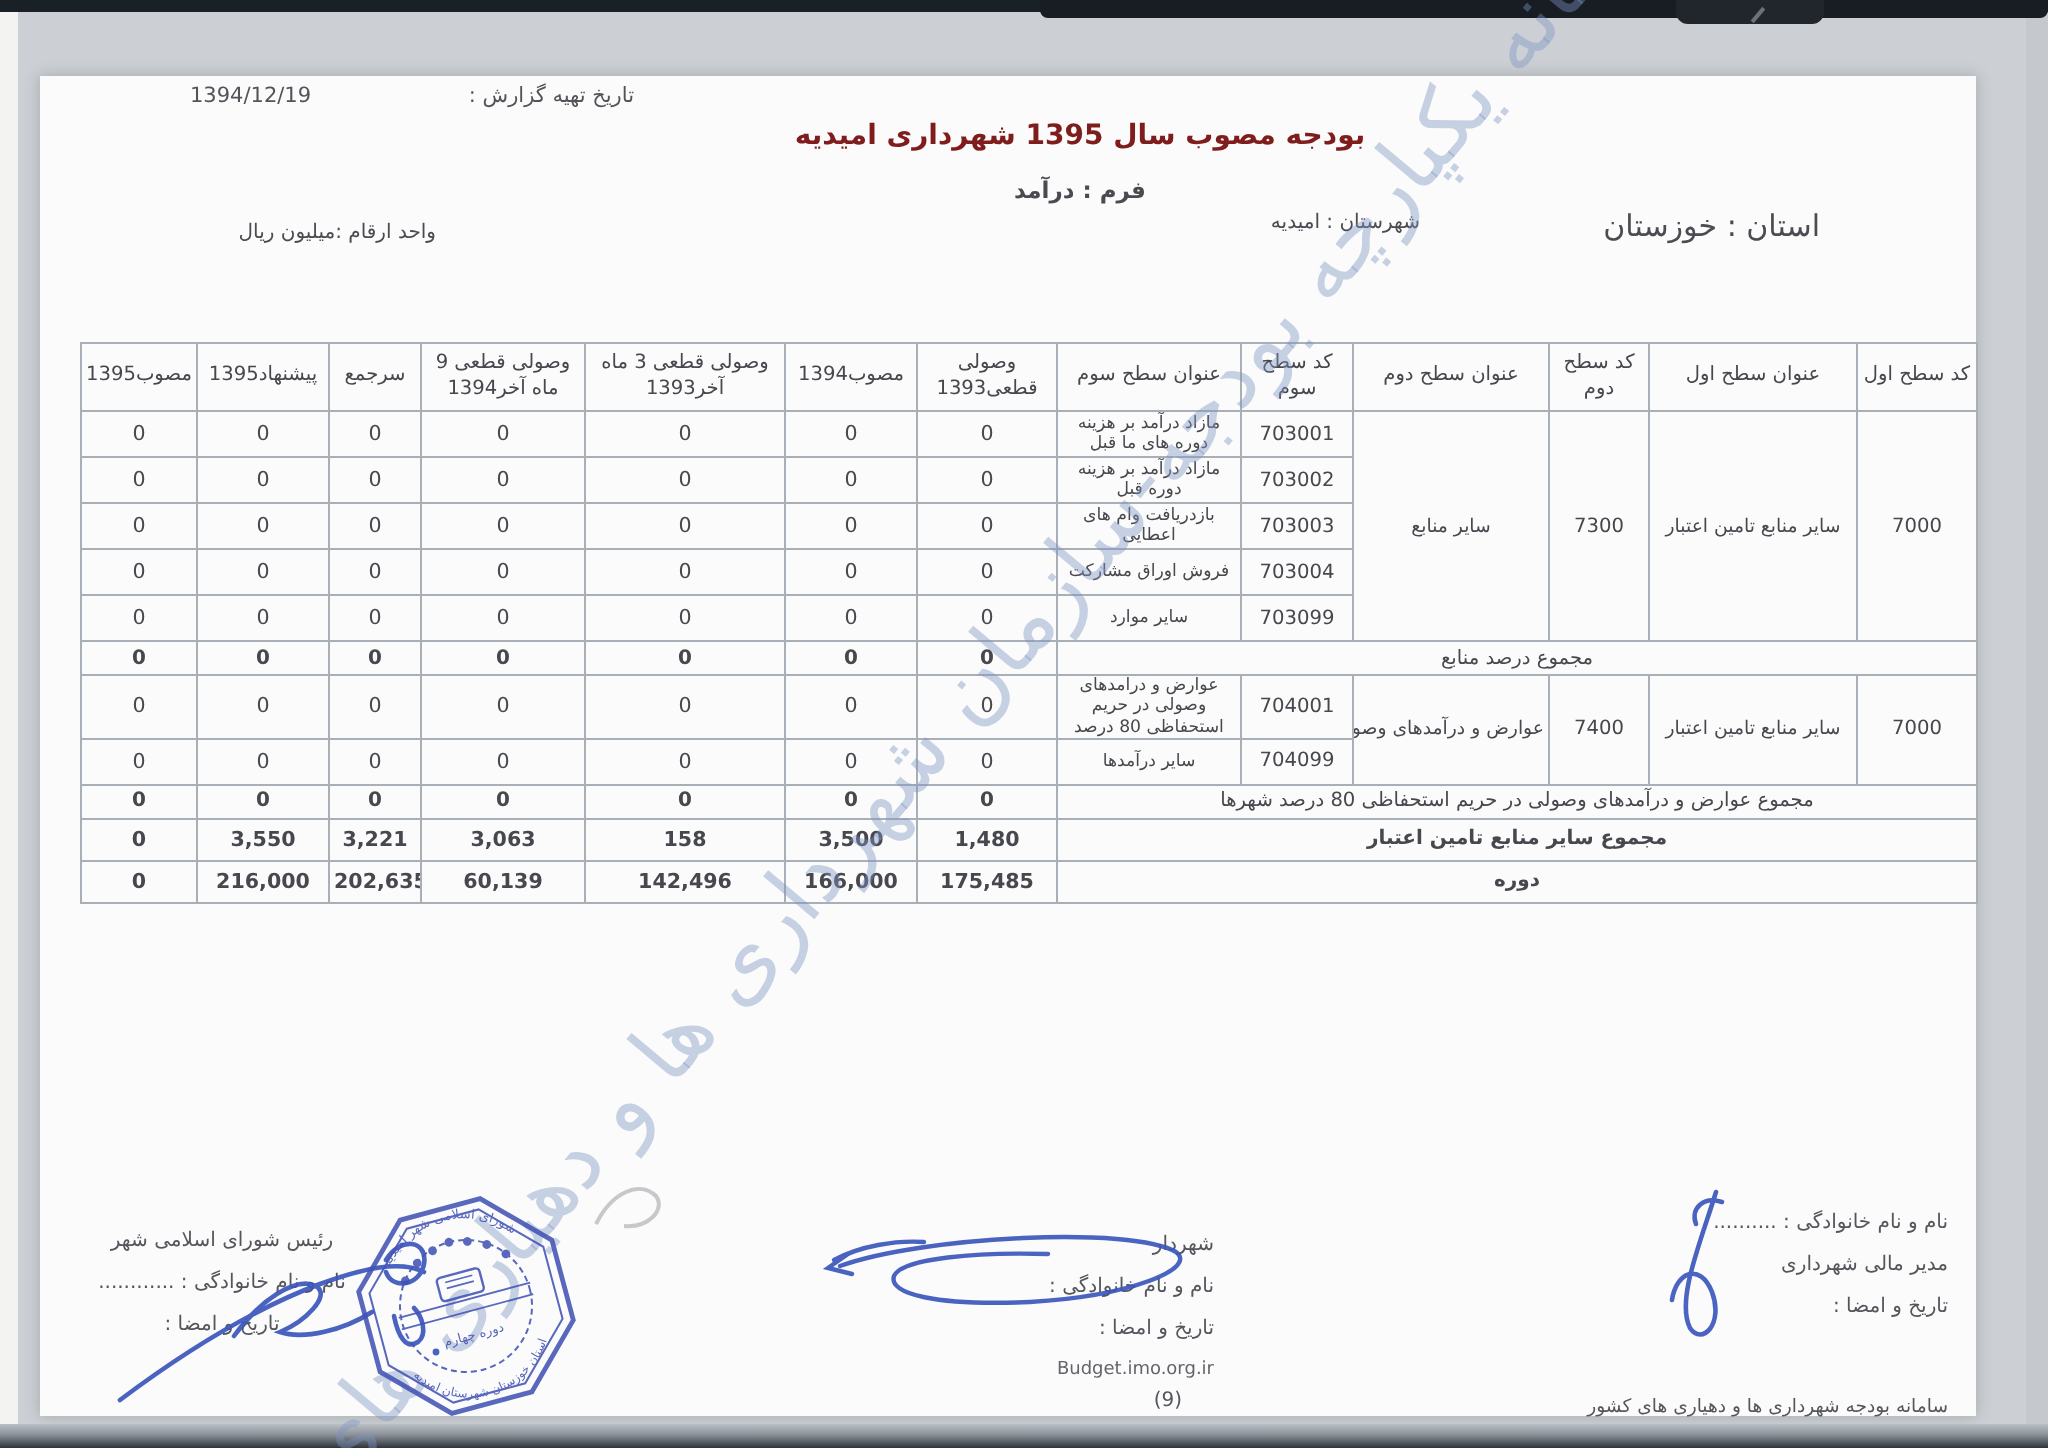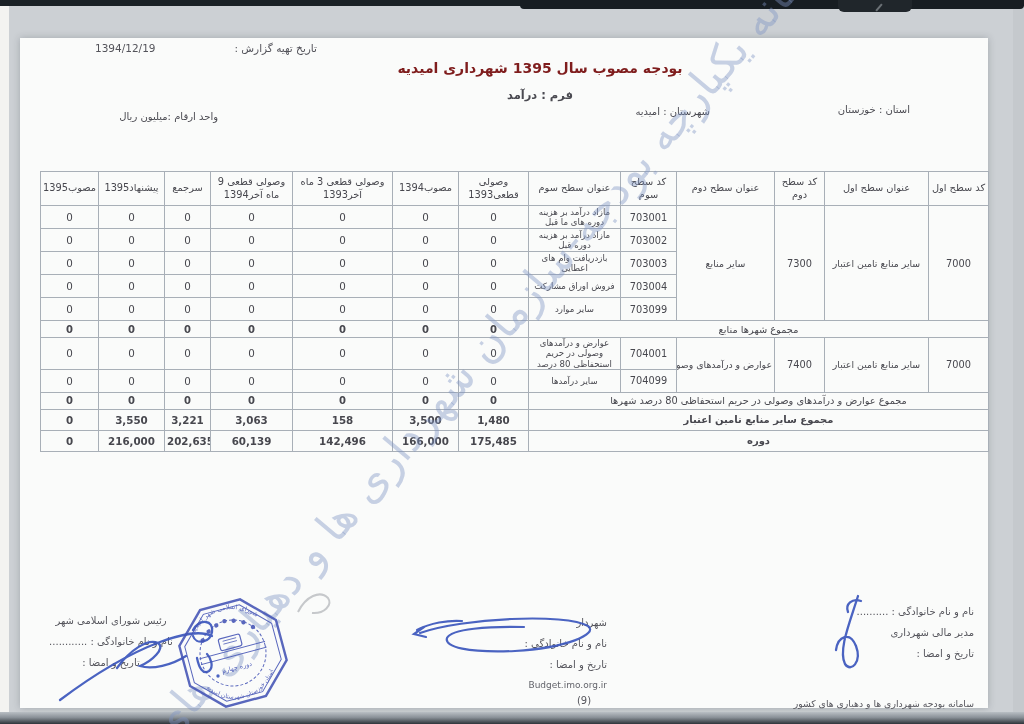--- a/index.html
+++ b/index.html
@@ -15,21 +15,21 @@
   .blob{position:absolute;left:838px;top:0;width:74px;height:12px;background:#20262b;border-radius:0 0 6px 6px;}
   .scratch{position:absolute;left:878px;top:3px;width:2px;height:9px;background:#6b7176;transform:rotate(40deg);}
   .edge-bottom{position:absolute;left:0;top:712px;width:1024px;height:12px;
                background:linear-gradient(#b9bfc4 0%,#8a9198 45%,#2e343a 100%);}
 
   .t{position:absolute;color:#4b4b52;}
   .rtl{direction:rtl;unicode-bidi:isolate;}
   #date-line{left:95px;top:42px;width:222px;display:flex;justify-content:space-between;font-size:10.5px;color:#53535a;}
   #doc-title{left:300px;top:60px;width:480px;text-align:center;font-size:14px;font-weight:600;color:#7f1d1d;}
   #form-line{left:300px;top:88px;width:480px;text-align:center;font-size:11.5px;font-weight:600;color:#4a4a51;}
-  #province{left:760px;top:104px;width:150px;text-align:right;font-size:10px;}
+  #province{left:760px;top:104px;width:150px;text-align:right;font-size:15px;}
   #county{left:560px;top:106px;width:150px;text-align:right;font-size:10px;}
   #unit{left:58px;top:111px;width:160px;font-size:10px;}
 
   #wm{position:absolute;left:455px;top:380px;white-space:nowrap;direction:rtl;
       transform:translate(-50%,-50%) rotate(-50deg);
       font-size:44px;letter-spacing:2px;color:rgba(126,148,196,.42);z-index:4;pointer-events:none;}
 
   #tbl{position:absolute;left:40px;top:127px;width:948px;border-collapse:collapse;table-layout:fixed;z-index:3;margin-top:44px;}
   #tbl th,#tbl td{border:1px solid #a8afb7;color:#47474e;padding:0 2px;text-align:center;
                   vertical-align:middle;overflow:hidden;font-weight:400;}
@@ -175,21 +175,21 @@
           <td class="code">703099</td>
         </tr>
         <tr class="sub">
           <td class="num">0</td>
           <td class="num">0</td>
           <td class="num">0</td>
           <td class="num">0</td>
           <td class="num">0</td>
           <td class="num">0</td>
           <td class="num">0</td>
-          <td class="lbl" colspan="6">مجموع شهرها منابع</td>
+          <td class="lbl" colspan="6">مجموع درصد منابع</td>
         </tr>
         <tr class="detail">
           <td class="num">0</td>
           <td class="num">0</td>
           <td class="num">0</td>
           <td class="num">0</td>
           <td class="num">0</td>
           <td class="num">0</td>
           <td class="num">0</td>
           <td class="t3">عوارض و درآمدهای وصولی در حریم استحفاظی 80 درصد</td>

